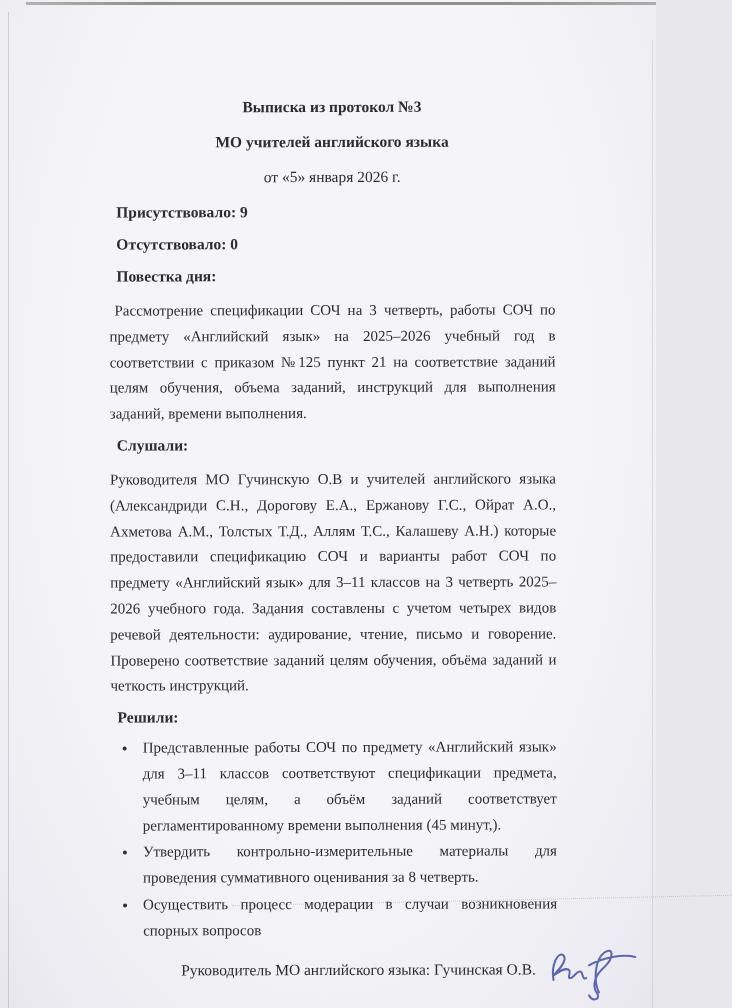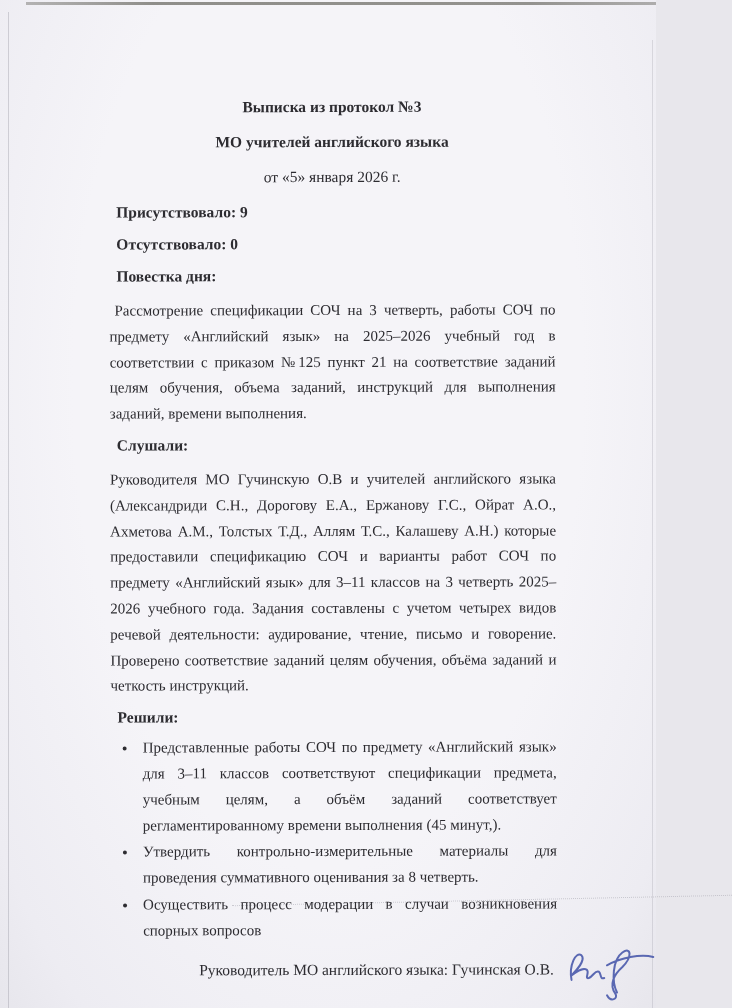--- a/index.html
+++ b/index.html
@@ -81,21 +81,21 @@
     margin-bottom: 1px;
   }
   .sig-row {
     margin-top: 13px;
     margin-left: 22px;
     display: flex;
     align-items: flex-start;
   }
   .sig-text {
     display: inline-block;
-    margin-left: 66px;
+    margin-left: 48px;
     font-size: 15.5px;
     white-space: nowrap;
   }
   svg.sig {
     margin-left: 10px;
     margin-top: -14px;
     flex: 0 0 auto;
   }
 </style>
 </head>

